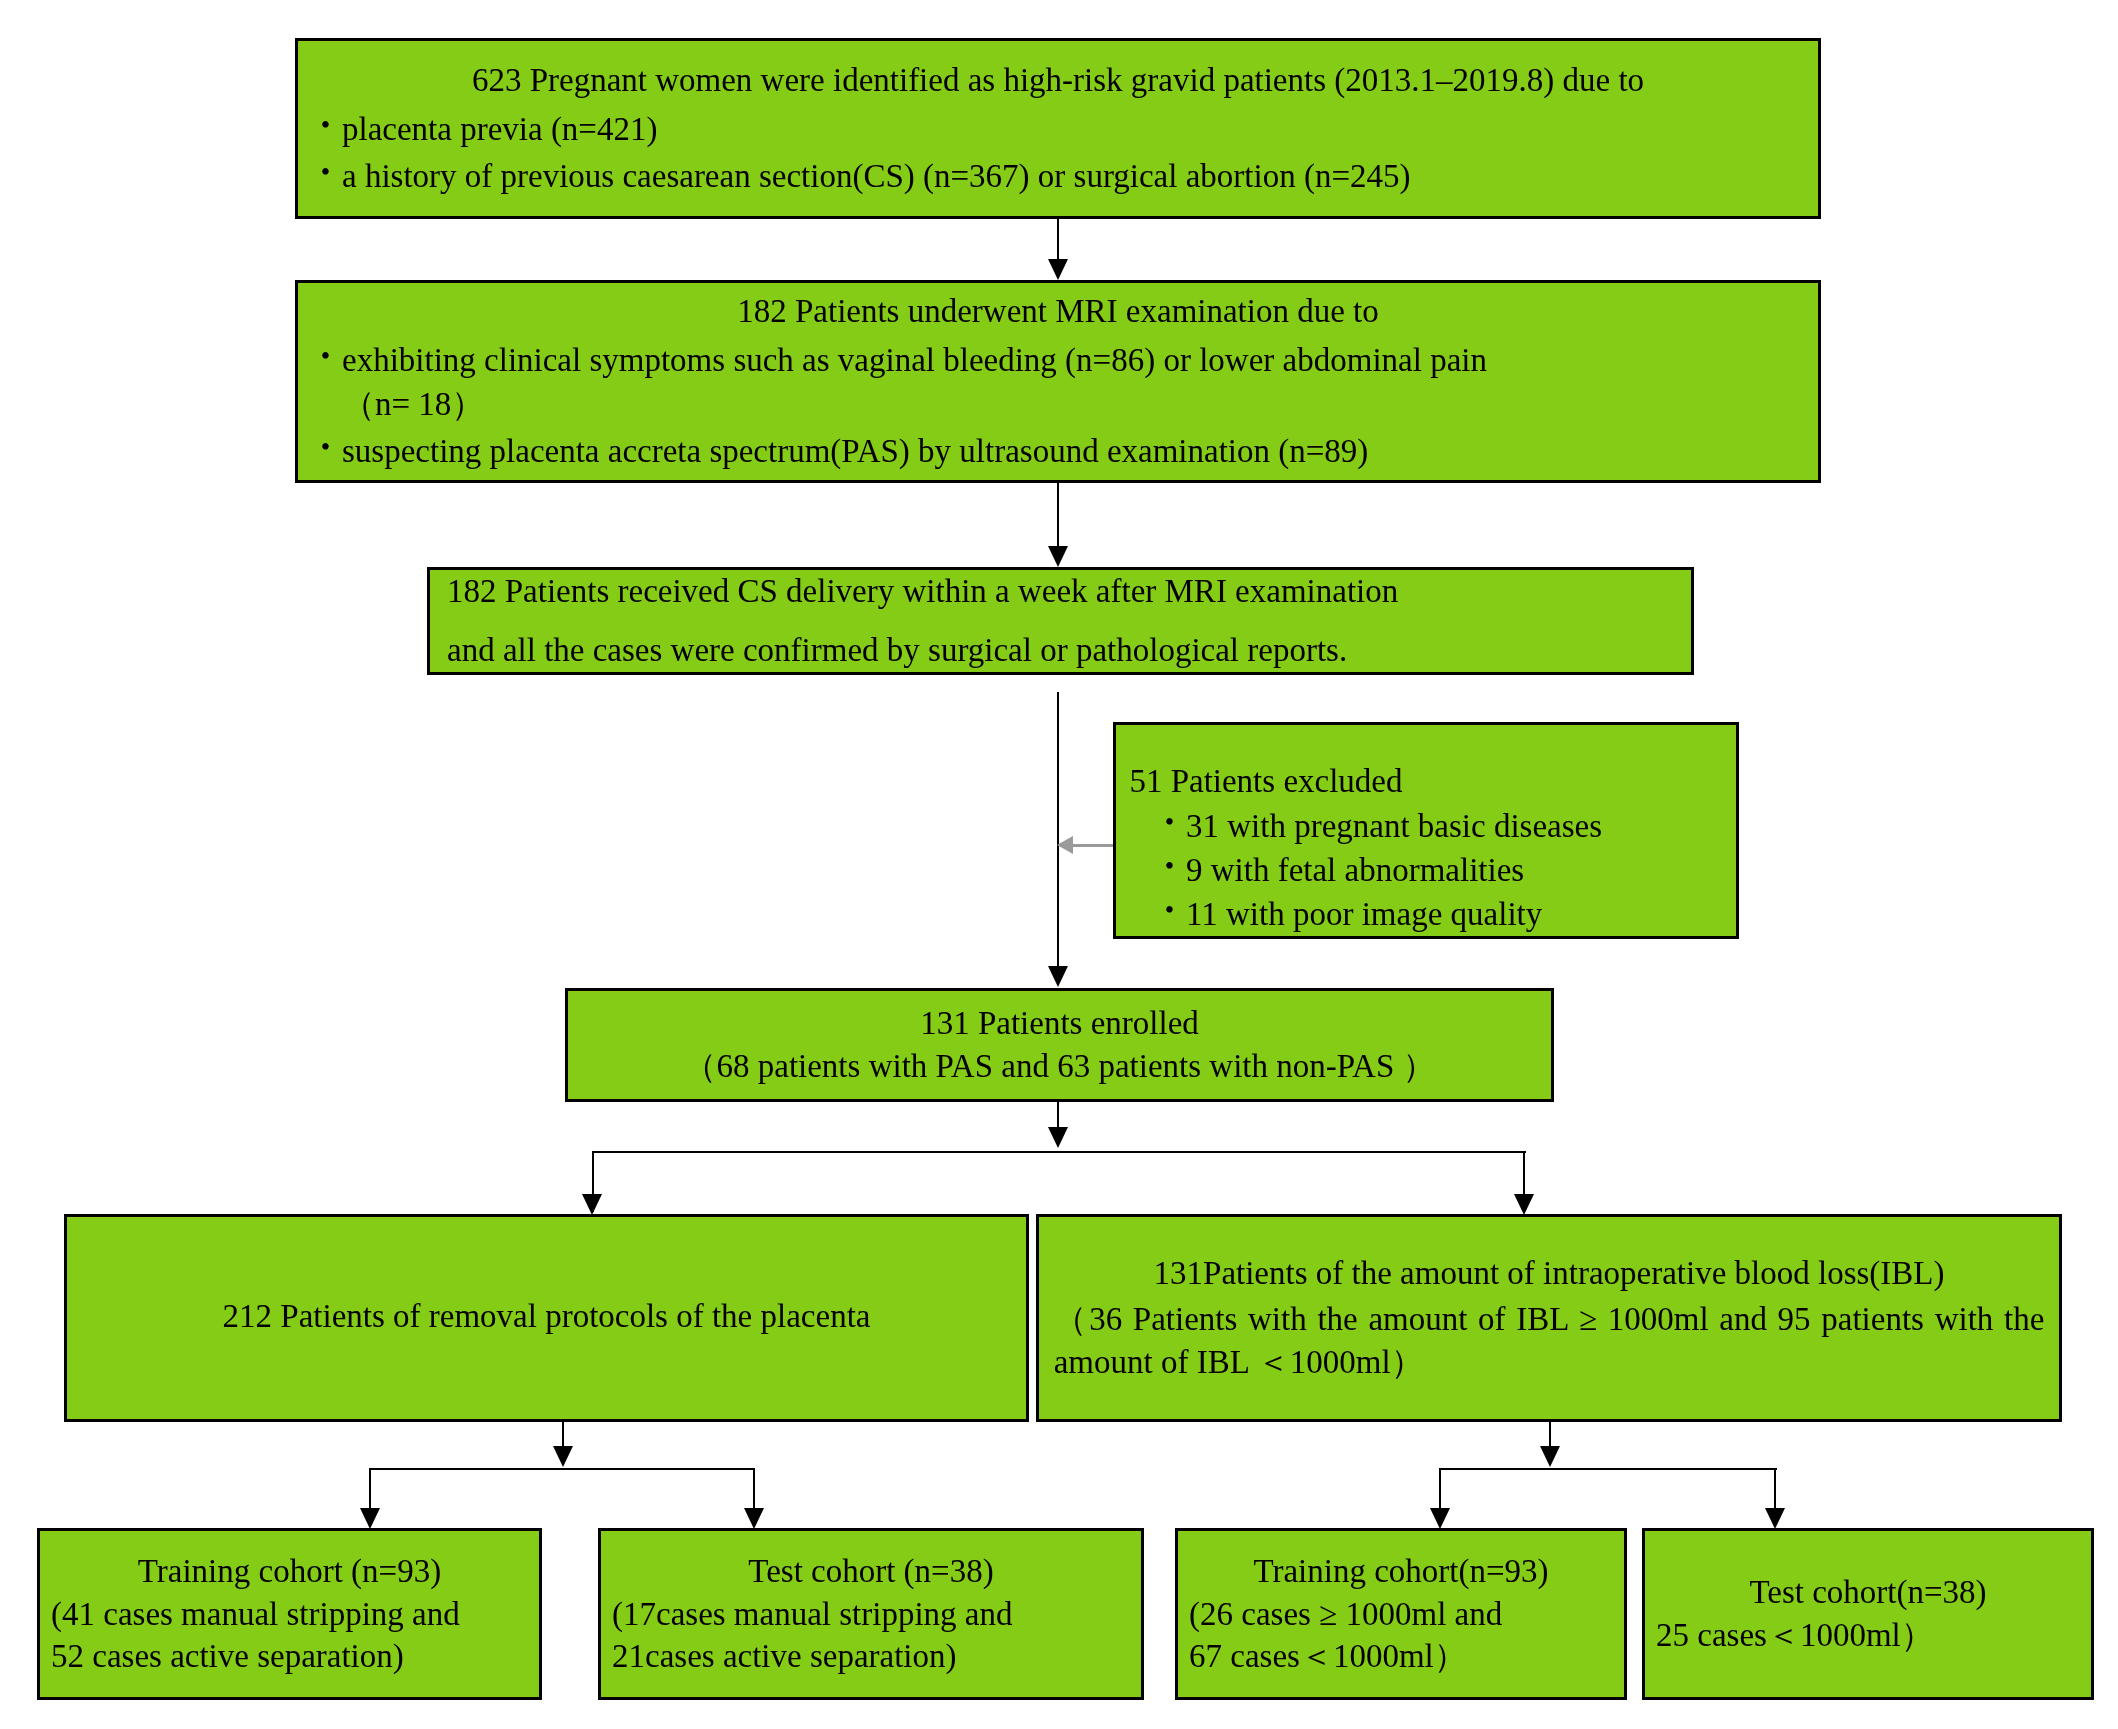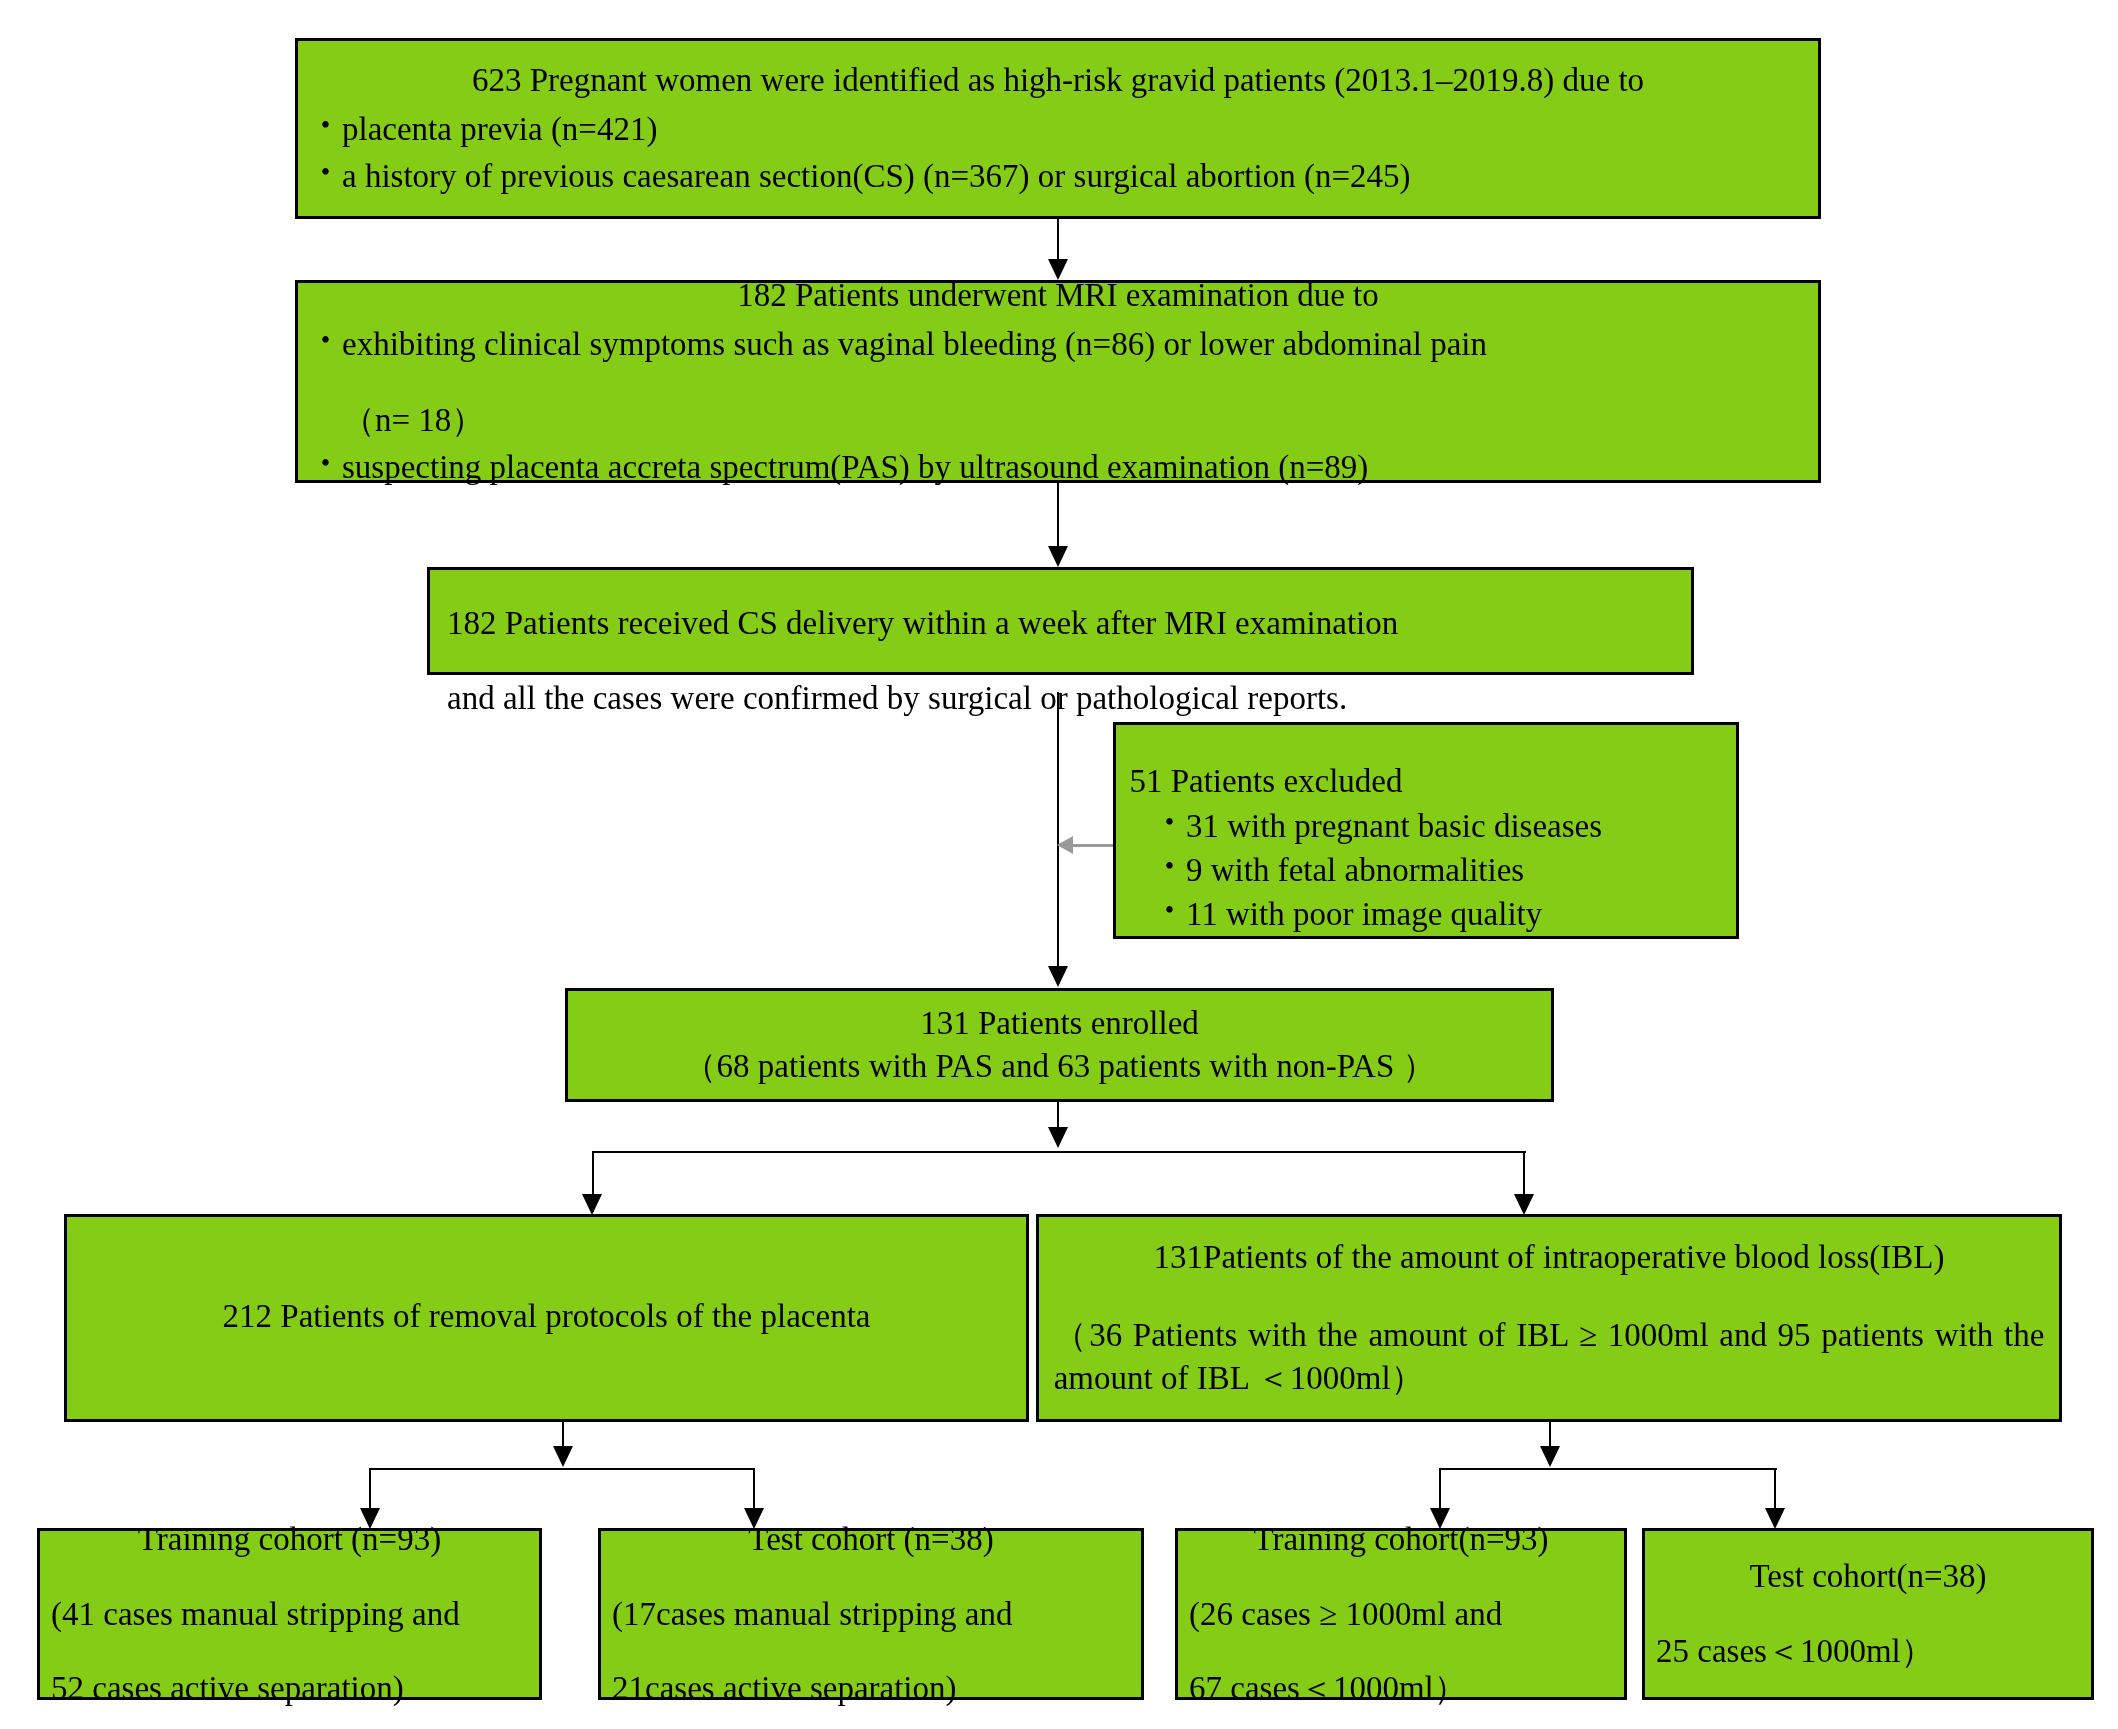--- a/index.html
+++ b/index.html
@@ -29,21 +29,21 @@
   .box .line {
     font-size: 33px;
     line-height: 1.30;
     white-space: nowrap;
   }
   .box .wrapline {
     font-size: 33px;
     line-height: 1.30;
   }
   .ctr { text-align: center; }
-  .lft { text-align: left; margin-top: 32px; }
+  .lft { text-align: left; }
   .pad-lr { padding: 0 17px; }
 
   
   .bul {
     display: flex;
     align-items: flex-start;
     font-size: 33px;
     line-height: 1.30;
   }
   .bul .dot {
@@ -117,21 +117,21 @@
     <div class="line lft" style="padding:1.2px 11px 0 44px;">（n= 18）</div>
     <div class="bul" style="padding:3.7px 11px 0 11px;">
       <span class="dot">•</span>
       <span class="txt">suspecting placenta accreta spectrum(PAS) by ultrasound examination (n=89)</span>
     </div>
   </div>
 
   <div class="vline" style="left:1057px; top:482px; height:67px;"></div>
   <div class="arrowhead" style="left:1048px; top:546px;"></div>
 
-  <div class="box" style="left:427px; top:567px; width:1267px; height:108px; justify-content:flex-start;">
+  <div class="box" style="left:427px; top:567px; width:1267px; height:108px; justify-content:space-between;">
     <div class="wrapline lft pad-lr">182 Patients received CS delivery within a week after MRI examination</div>
     <div class="wrapline lft pad-lr">and all the cases were confirmed by surgical or pathological reports.</div>
   </div>
 
   <div class="vline" style="left:1057px; top:692px; height:282px;"></div>
   <div class="arrowhead" style="left:1048px; top:966px;"></div>
 
   <div class="box" style="left:1113px; top:722px; width:626px; height:217px;justify-content:flex-end;">
     <div class="line lft" style="padding:0 12.2px 1.2px 13.4px;">51 Patients excluded</div>
     <div class="bul" style="padding:1.2px 12.2px 0 37px;">

